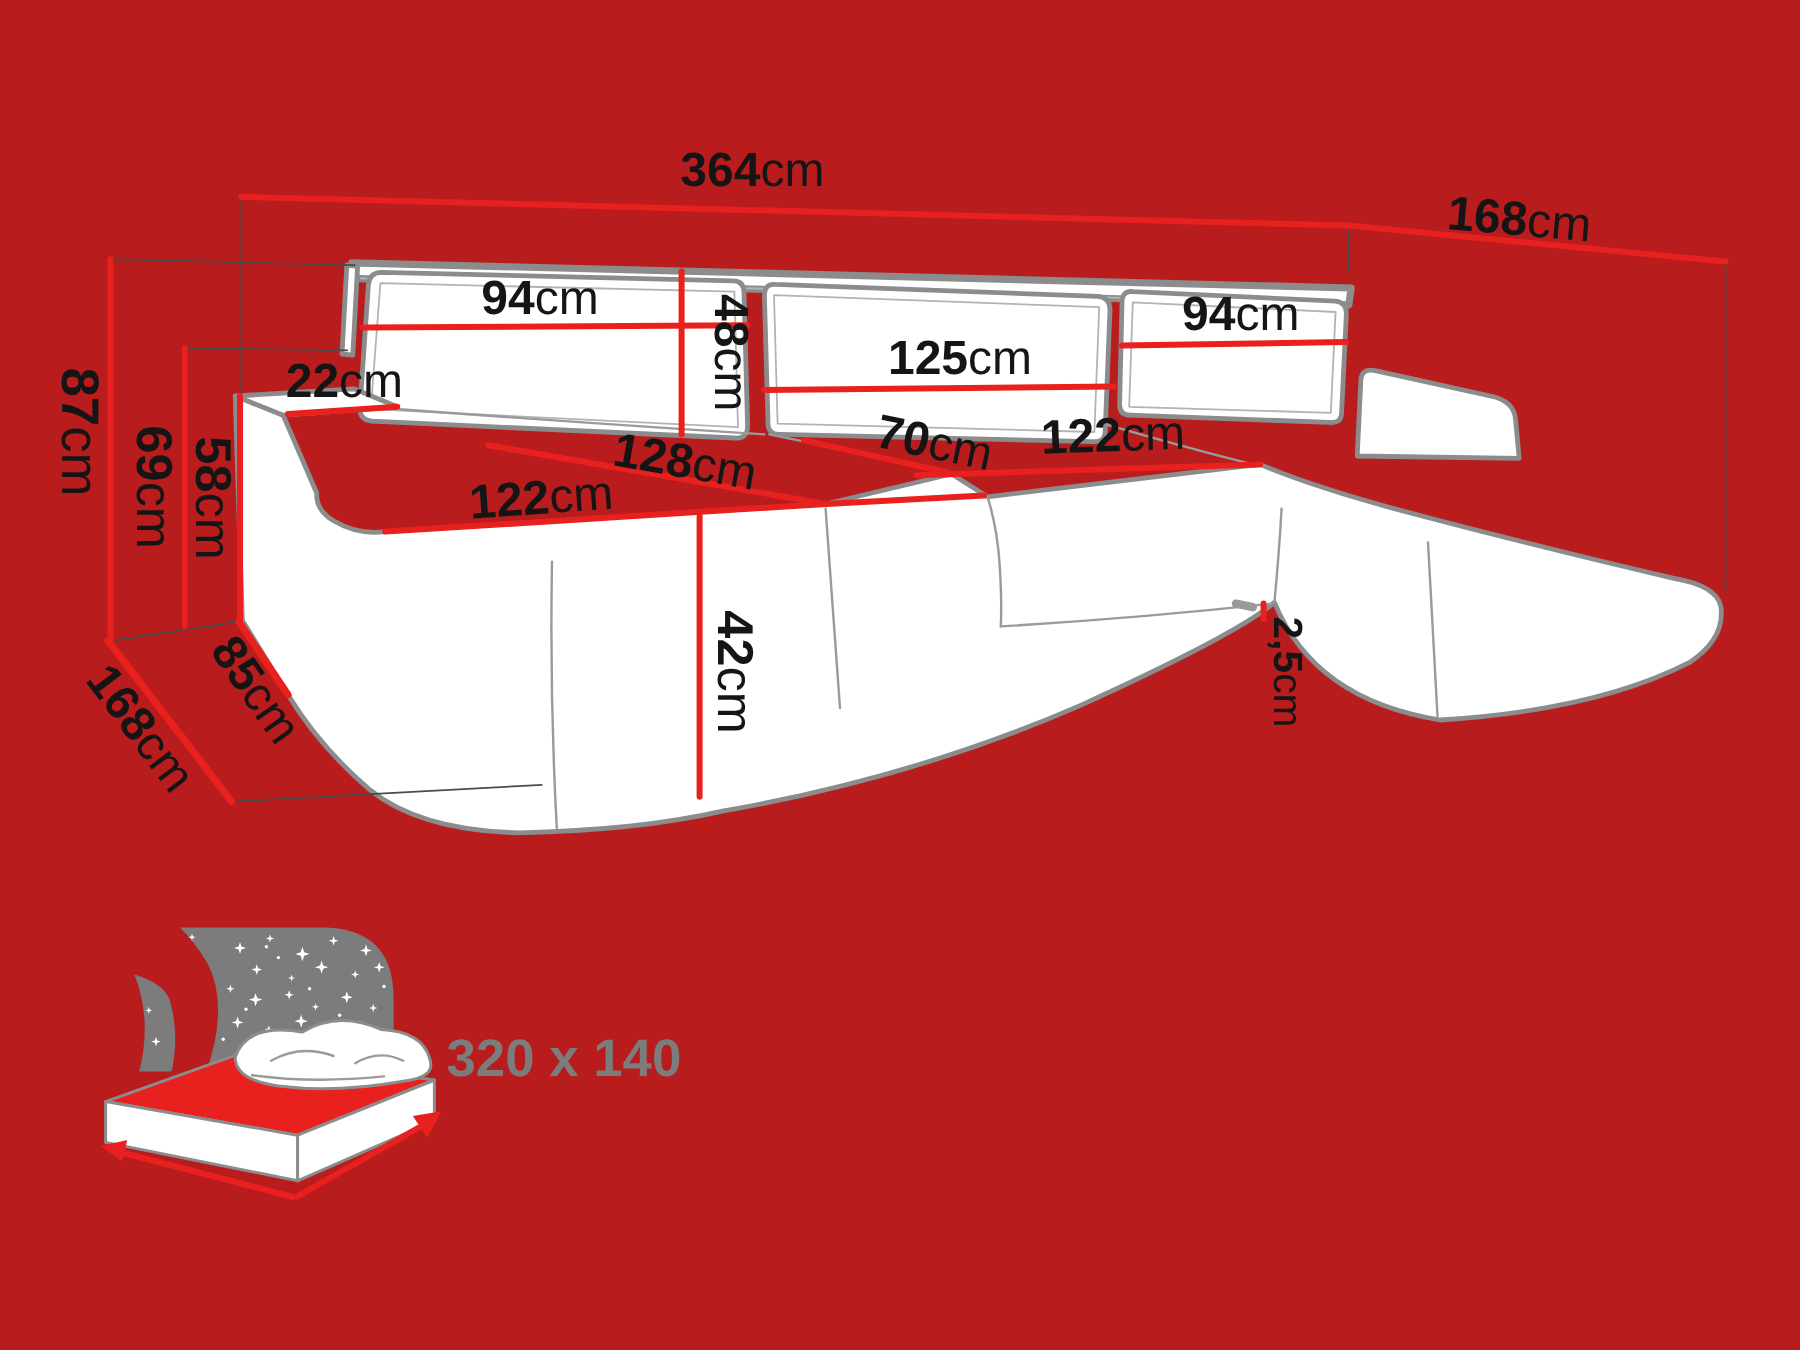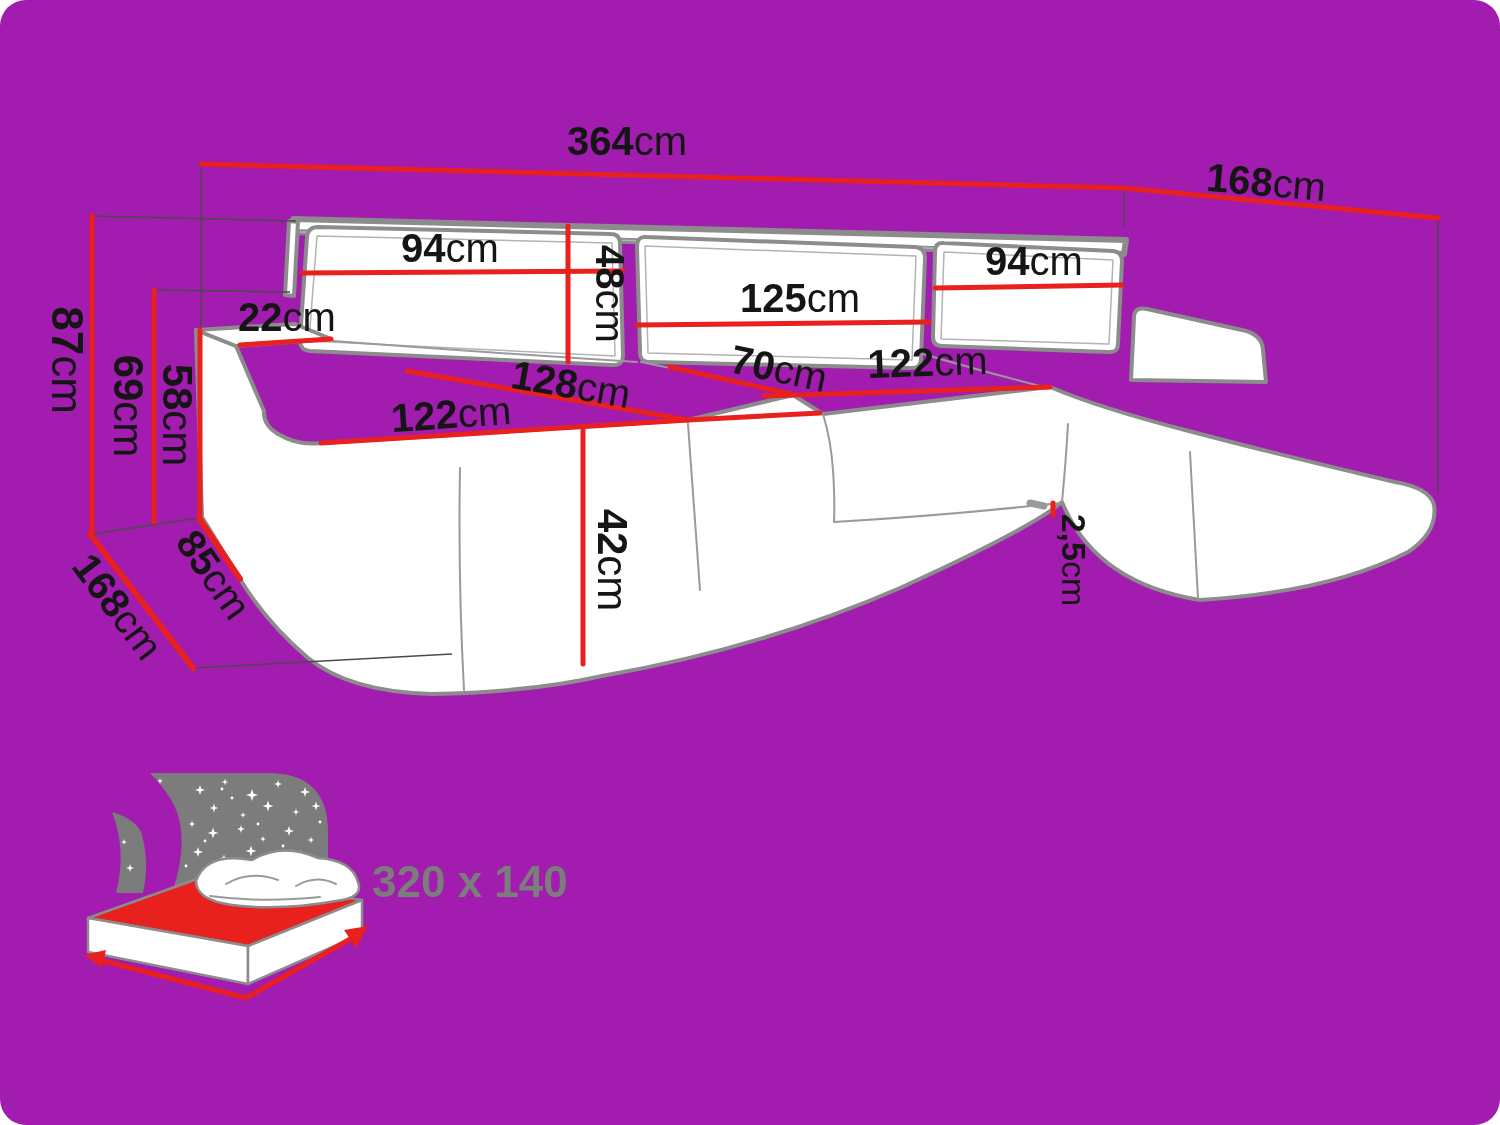--- a/index.html
+++ b/index.html
@@ -1,17 +1,17 @@
 <!DOCTYPE html>
 <html><head>
 <meta charset="utf-8">
 <style>
   html,body{margin:0;padding:0;background:#ffffff;}
   body{font-family:"Liberation Sans", sans-serif;}
-  .stage{position:relative;width:1500px;height:1125px;background:#a21caf;overflow:hidden;border-radius:26px;}
+  .stage{position:relative;width:1500px;height:1125px;background:#b91c1c;overflow:hidden;}
   svg{display:block;}
   
   text.dim{fill:#151515;font-family:"Liberation Sans",sans-serif;}
   text.dim .v{font-weight:700;}
   text.dim .u{font-weight:400;}
   text.bedsize{fill:#7c7c7c;font-weight:700;}
   .red{stroke:#e8201e;fill:none;}
   .thin{stroke:#4a4a4a;stroke-width:1.4;fill:none;}
   .outline{stroke:#8c8c8c;fill:#ffffff;stroke-linejoin:round;stroke-linecap:round;}
   .inner{stroke:#b3b3b3;fill:none;stroke-linejoin:round;}

